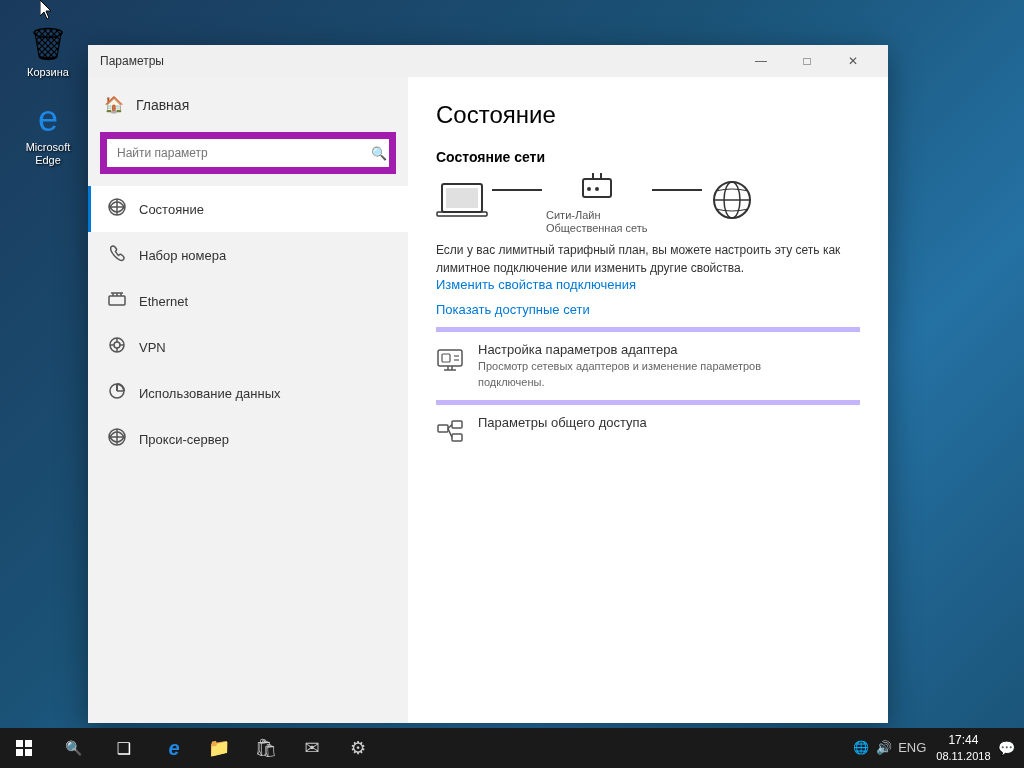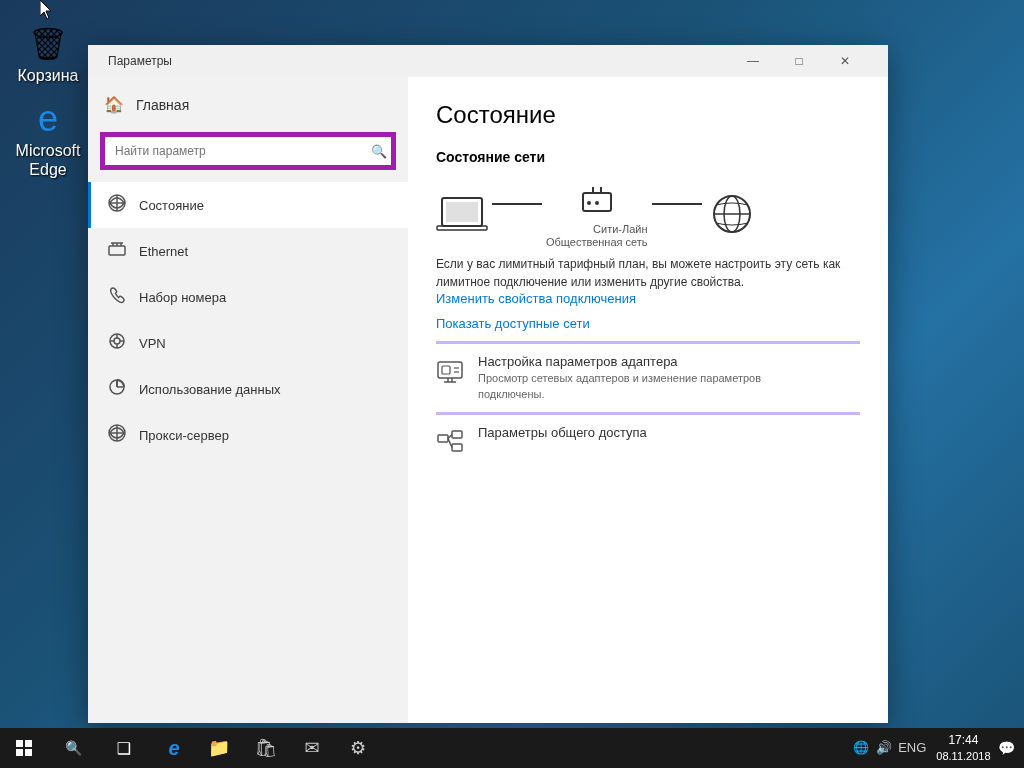--- a/index.html
+++ b/index.html
@@ -98,21 +98,21 @@
     .desktop-icon .icon-img {
       width: 40px;
       height: 40px;
       display: flex;
       align-items: center;
       justify-content: center;
       font-size: 32px;
     }
     .desktop-icon .icon-label {
       color: white;
-      font-size: 16px;
+      font-size: 11px;
       text-align: center;
       text-shadow: 1px 1px 2px black;
       margin-top: 2px;
       line-height: 1.2;
     }
 
     
     .settings-window {
       position: absolute;
       top: 45px;
@@ -122,21 +122,21 @@
       background: white;
       display: flex;
       flex-direction: column;
       box-shadow: 0 8px 30px rgba(0,0,0,0.4);
     }
     .title-bar {
       height: 32px;
       background: #f0f0f0;
       display: flex;
       align-items: center;
-      padding: 0 20px;
+      padding: 0 12px;
       flex-shrink: 0;
     }
     .title-bar-text {
       font-size: 12px;
       color: #333;
       flex: 1;
     }
     .title-bar-controls {
       display: flex;
       gap: 0;
@@ -176,21 +176,21 @@
       color: #333;
       gap: 12px;
     }
     .sidebar-search {
       margin: 8px 12px 12px;
       position: relative;
     }
     .sidebar-search input {
       width: 100%;
       padding: 7px 32px 7px 10px;
-      border: 5px solid #a21caf;
+      border: 7px solid #a21caf;
       background: white;
       font-size: 12px;
       outline: none;
     }
     .sidebar-search .search-icon {
       position: absolute;
       right: 8px;
       top: 50%;
       transform: translateY(-50%);
       color: #666;
@@ -233,21 +233,20 @@
     .page-title {
       font-size: 24px;
       font-weight: 300;
       color: #000;
       margin-bottom: 20px;
     }
     .section-title {
       font-size: 14px;
       font-weight: 600;
       color: #000;
-      margin-bottom: 14px;
     }
 
     
     .network-diagram {
       display: flex;
       align-items: center;
       gap: 0;
       margin-bottom: 6px;
     }
     .network-node {
@@ -259,21 +258,21 @@
     .network-line {
       width: 50px;
       height: 2px;
       background: #333;
       margin: 0 4px;
       margin-bottom: 20px;
     }
     .network-label {
       font-size: 11px;
       color: #555;
-      text-align: right;
+      text-align: left;
       line-height: 1.2;
     }
 
     .connected-text {
       font-size: 14px;
       color: #e00;
       text-decoration: underline;
       margin: 12px 0 8px;
       display: block;
     }
@@ -298,21 +297,21 @@
       font-weight: 400;
       color: #000;
       margin: 16px 0 12px;
     }
 
     .setting-item {
       display: flex;
       align-items: flex-start;
       gap: 14px;
       padding: 10px 0;
-      border-top: 3px solid #c4b5fd;
+      border-top: 5px solid #c4b5fd;
     }
     .setting-item-icon {
       font-size: 24px;
       color: #555;
       margin-top: 2px;
       width: 28px;
       text-align: center;
     }
     .setting-item-text .item-title {
       font-size: 13px;
@@ -385,37 +384,37 @@
               <line x1="9" y1="1" x2="9" y2="17" stroke="#555" stroke-width="1.5"></line>
               <line x1="1" y1="9" x2="17" y2="9" stroke="#555" stroke-width="1.5"></line>
             </svg>
           </span>
           <span>Состояние</span>
         </div>
 
         <div class="sidebar-item">
           <span class="item-icon">
             <svg width="18" height="18" viewBox="0 0 18 18" fill="none">
+              <path d="M3 3 C3 3 5 1 7 3 L8.5 5 C9 6 8 7 7.5 7.5 C8.5 9 9 10 10.5 11.5 C11 11 12 10 13 10.5 L15 12 C17 14 15 16 15 16 C12 19 1 8 3 3Z" stroke="#555" stroke-width="1.5" fill="none"></path>
+            </svg>
+          </span>
+          <span>Набор номера</span>
+        </div>
+
+        <div class="sidebar-item">
+          <span class="item-icon">
+            <svg width="18" height="18" viewBox="0 0 18 18" fill="none">
               <rect x="1" y="6" width="16" height="9" rx="1" stroke="#555" stroke-width="1.5" fill="none"></rect>
               <line x1="5" y1="6" x2="5" y2="3" stroke="#555" stroke-width="1.5"></line>
               <line x1="9" y1="6" x2="9" y2="3" stroke="#555" stroke-width="1.5"></line>
               <line x1="13" y1="6" x2="13" y2="3" stroke="#555" stroke-width="1.5"></line>
               <line x1="3" y1="3" x2="15" y2="3" stroke="#555" stroke-width="1.5"></line>
             </svg>
           </span>
           <span>Ethernet</span>
-        </div>
-
-        <div class="sidebar-item">
-          <span class="item-icon">
-            <svg width="18" height="18" viewBox="0 0 18 18" fill="none">
-              <path d="M3 3 C3 3 5 1 7 3 L8.5 5 C9 6 8 7 7.5 7.5 C8.5 9 9 10 10.5 11.5 C11 11 12 10 13 10.5 L15 12 C17 14 15 16 15 16 C12 19 1 8 3 3Z" stroke="#555" stroke-width="1.5" fill="none"></path>
-            </svg>
-          </span>
-          <span>Набор номера</span>
         </div>
 
         <div class="sidebar-item">
           <span class="item-icon">
             <svg width="18" height="18" viewBox="0 0 18 18" fill="none">
               <circle cx="9" cy="9" r="7" stroke="#555" stroke-width="1.5" fill="none"></circle>
               <circle cx="9" cy="9" r="3" stroke="#555" stroke-width="1.5" fill="none"></circle>
               <line x1="9" y1="2" x2="9" y2="6" stroke="#555" stroke-width="1.5"></line>
               <line x1="9" y1="12" x2="9" y2="16" stroke="#555" stroke-width="1.5"></line>
               <line x1="2" y1="9" x2="6" y2="9" stroke="#555" stroke-width="1.5"></line>

